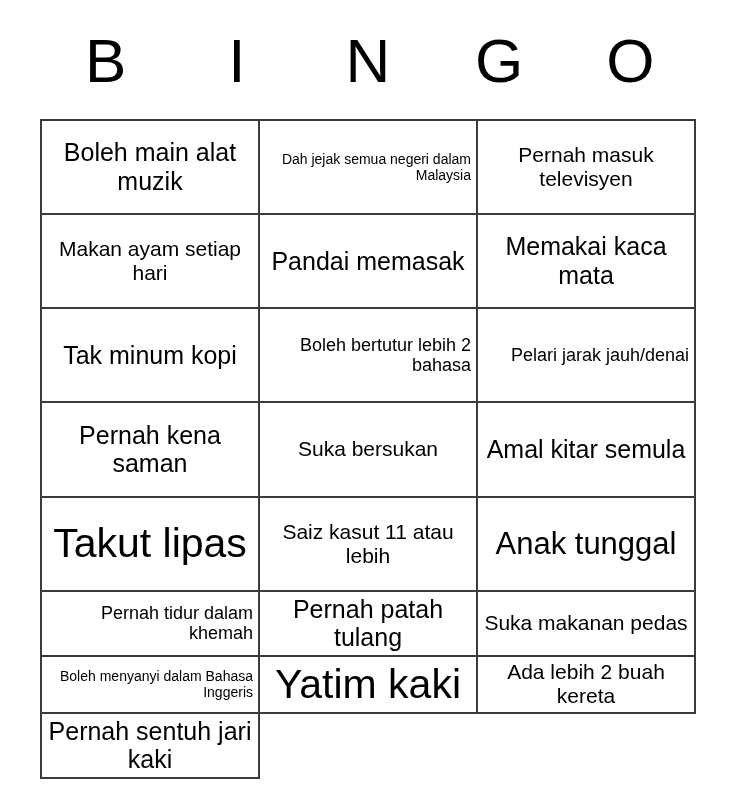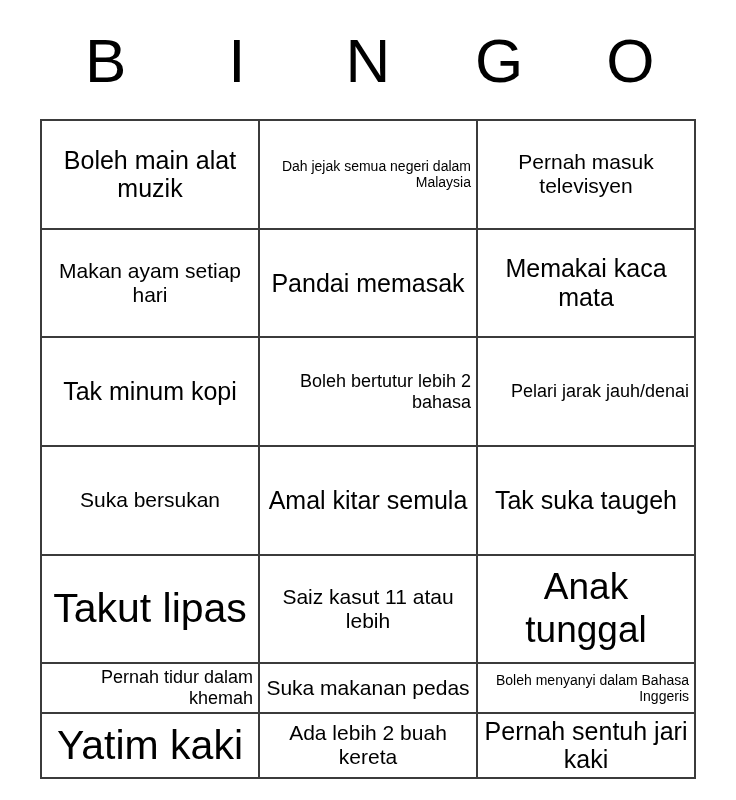--- a/index.html
+++ b/index.html
@@ -63,21 +63,21 @@
     width: 100%;
     line-height: 1.15;
     word-wrap: break-word;
     hyphens: none;
   }
   
   .fs-xs .txt { font-size: 14px; text-align: right; }
   .fs-s  .txt { font-size: 18px; text-align: right; }
   .fs-m  .txt { font-size: 21px; }
   .fs-l  .txt { font-size: 25px; }
-  .fs-xl .txt { font-size: 37px; }
+  .fs-xl .txt { font-size: 31px; }
   .fs-xxl .txt { font-size: 41px; }
 </style>
 </head>
 <body>
 
 <div class="sheet">
 
   <div class="header-row">
     <div class="header-cell">B</div>
     <div class="header-cell">I</div>
@@ -109,42 +109,45 @@
       </div>
     <div class="cell fs-l">
         <span class="txt">Tak minum kopi</span>
       </div>
     <div class="cell fs-s">
         <span class="txt">Boleh bertutur lebih 2 bahasa</span>
       </div>
     <div class="cell fs-s">
         <span class="txt">Pelari jarak jauh/denai</span>
       </div>
+    <div class="cell fs-l">
+        <span class="txt">Pernah kena saman</span>
+      </div>
 
     <div class="cell fs-m">
         <span class="txt">Suka bersukan</span>
       </div>
     <div class="cell fs-l">
         <span class="txt">Amal kitar semula</span>
-      </div>
-    <div class="cell fs-l">
-        <span class="txt">Tak suka taugeh</span>
       </div>
     <div class="cell fs-xxl">
         <span class="txt">Takut lipas</span>
       </div>
 
     <div class="cell fs-m">
         <span class="txt">Saiz kasut 11 atau lebih</span>
       </div>
     <div class="cell fs-xl">
         <span class="txt">Anak tunggal</span>
       </div>
     <div class="cell fs-s">
         <span class="txt">Pernah tidur dalam khemah</span>
+      </div>
+    <div class="cell fs-l">
+        <span class="txt">Pernah patah tulang</span>
       </div>
     <div class="cell fs-m">
         <span class="txt">Suka makanan pedas</span>
       </div>
 
     <div class="cell fs-xs">
         <span class="txt">Boleh menyanyi dalam Bahasa Inggeris</span>
       </div>
     <div class="cell fs-xxl">
         <span class="txt">Yatim kaki</span>

